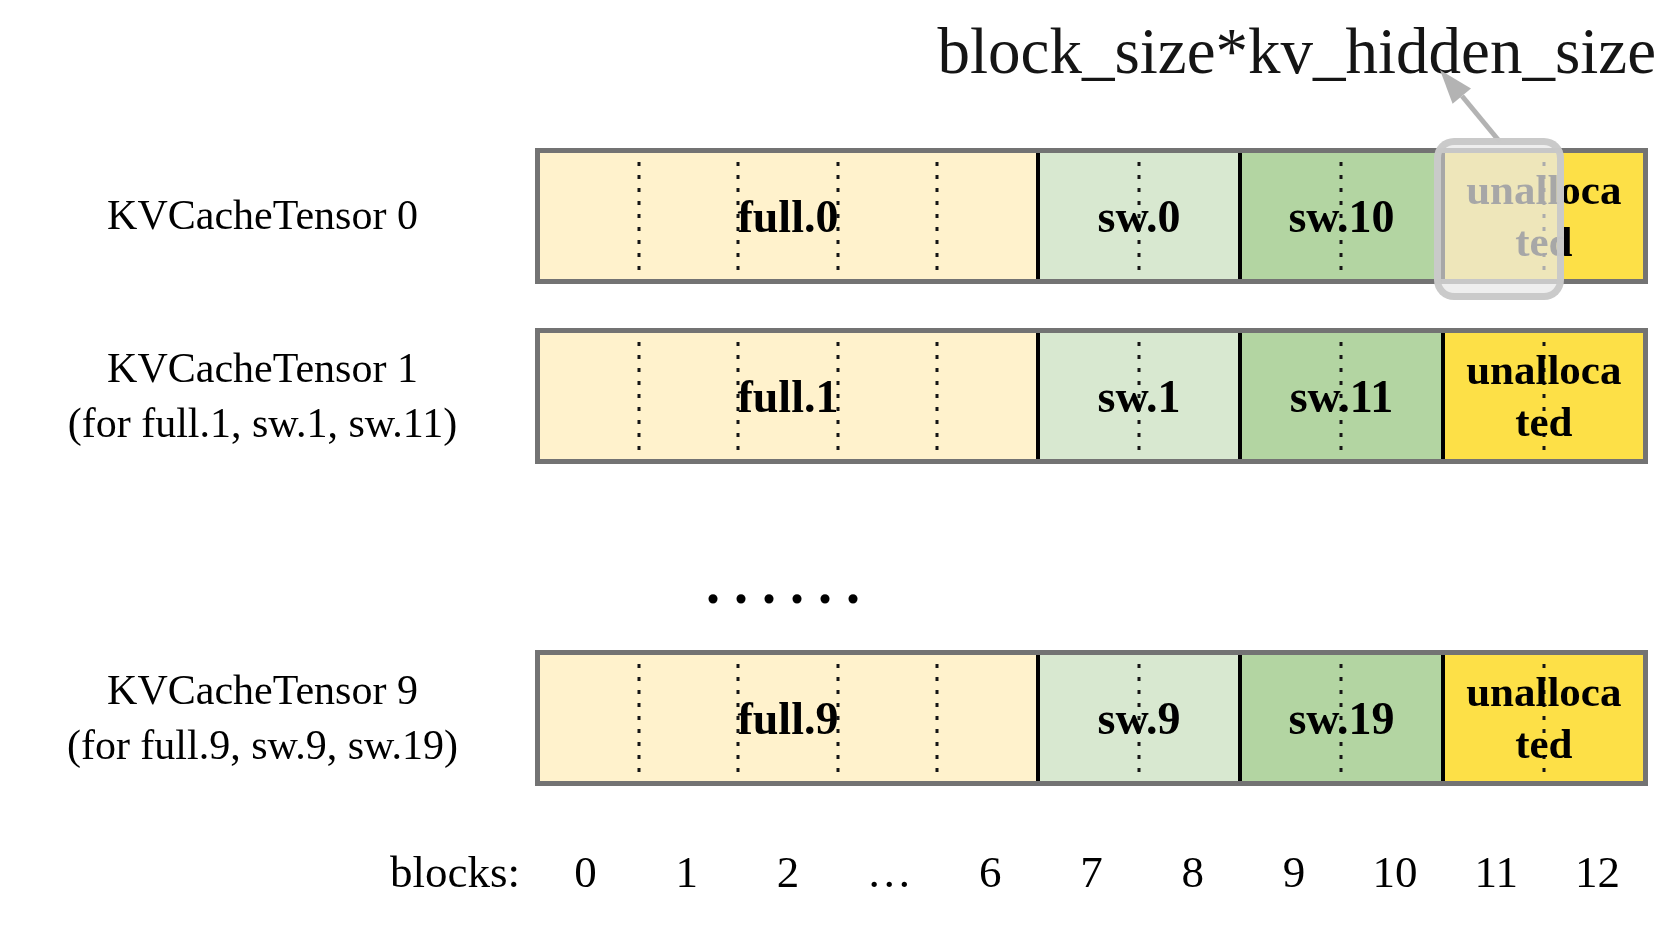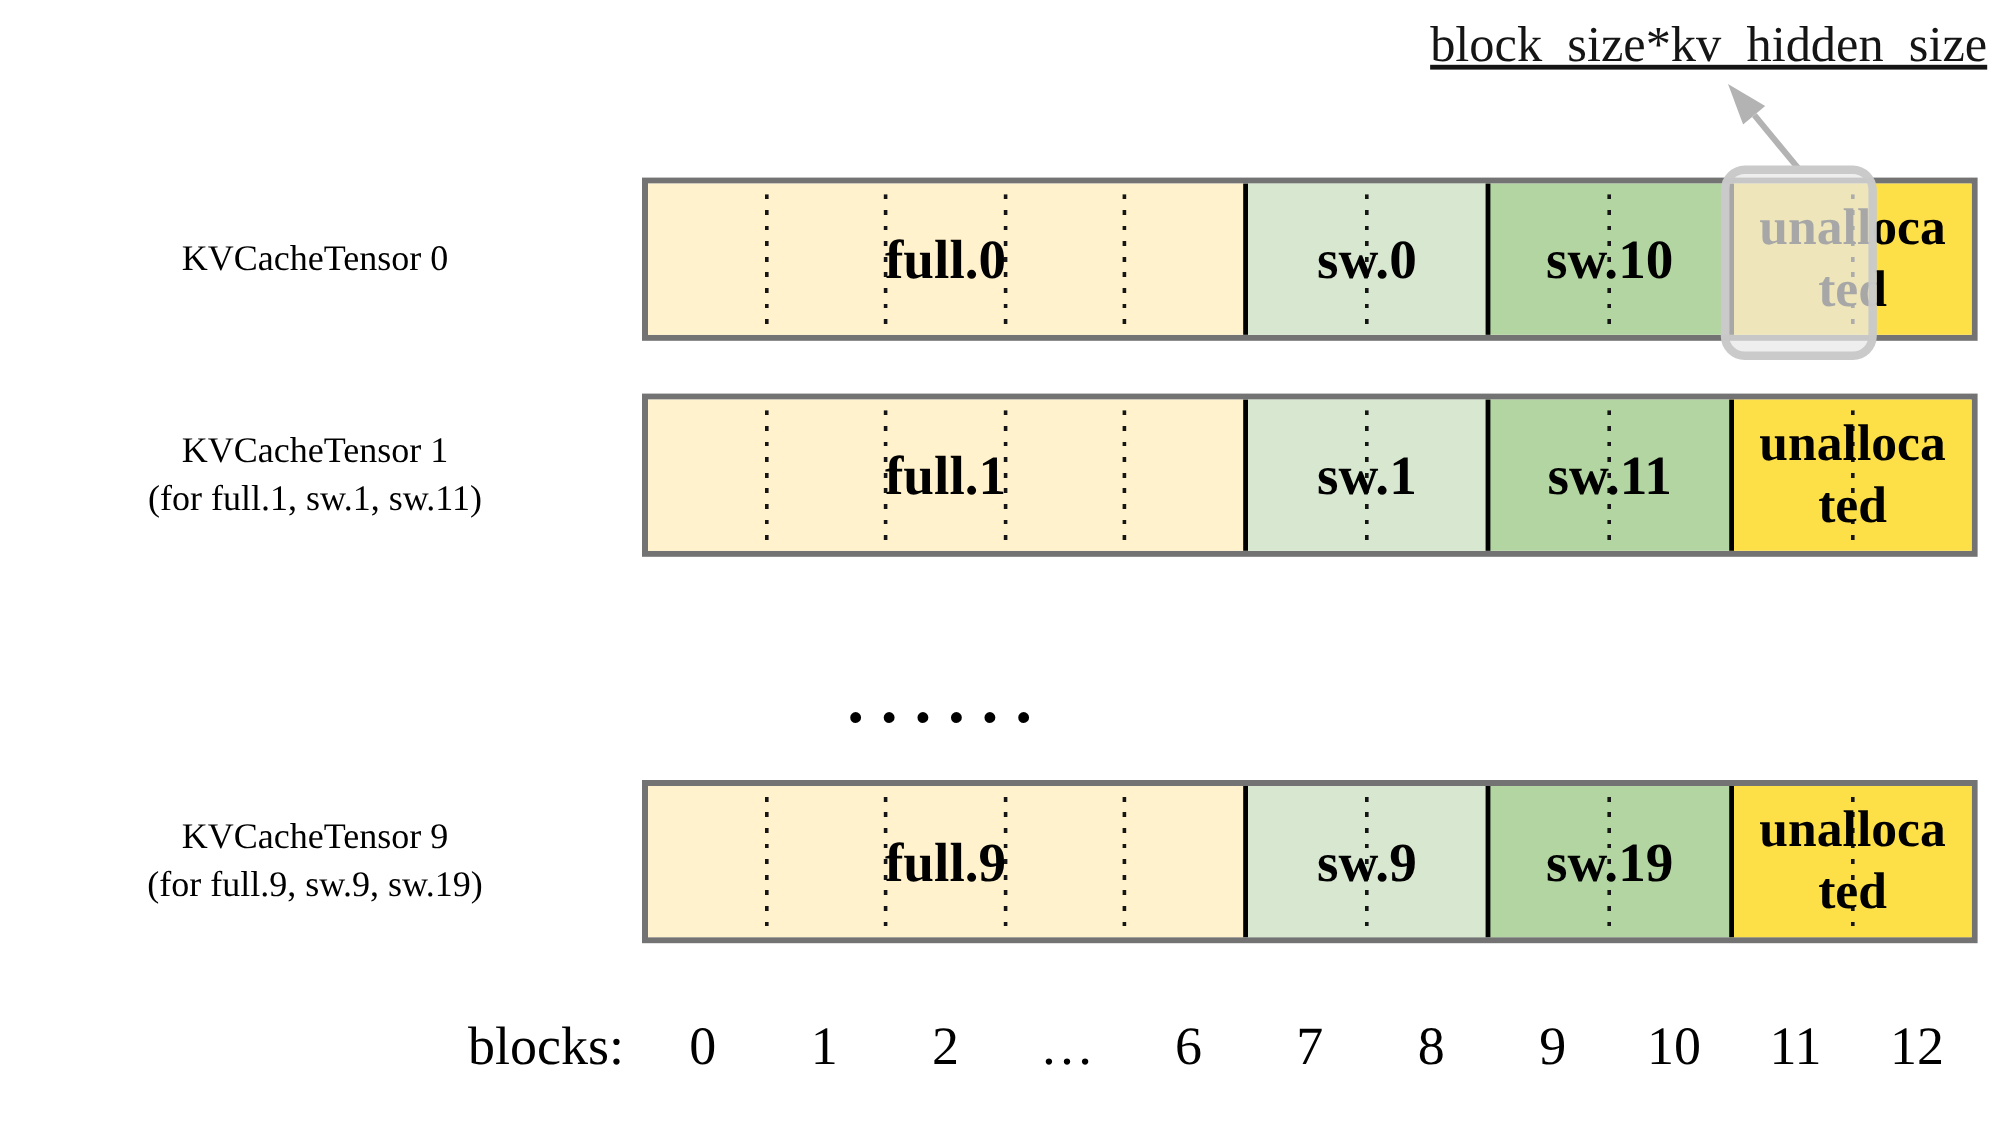--- a/index.html
+++ b/index.html
@@ -4,29 +4,29 @@
 <style>
   html,body{margin:0;padding:0;}
   body{
     width:1676px;height:938px;position:relative;background:#ffffff;
     font-family:"Liberation Serif","DejaVu Serif",serif;color:#000;
     overflow:hidden;
   }
   
   .annotation{
     position:absolute;top:14px;right:20px;
-    font-size:42px;white-space:nowrap;color:#151515;text-decoration:underline;
+    font-size:65px;white-space:nowrap;color:#151515;
   }
   .arrow-svg{position:absolute;left:1402px;top:58px;width:120px;height:96px;}
 
   
   .row{position:absolute;left:0;right:28px;height:136px;display:flex;}
   .row-label{
     width:535px;display:flex;flex-direction:column;justify-content:center;
-    text-align:center;font-size:30px;line-height:1.32;padding-right:10px;
+    text-align:center;font-size:42px;line-height:1.32;padding-right:10px;
     box-sizing:border-box;
   }
   .bar{
     position:relative;flex:1;display:flex;
     border:5px solid #737373;background:#fff;
   }
   .seg{position:relative;display:flex;align-items:center;justify-content:center;}
   .seg + .seg{border-left:4px solid #000;}
   .seg-full{flex:5;background:#FFF2CC;}
   .seg-sw-a{flex:2;background:#D8E8D0;}

